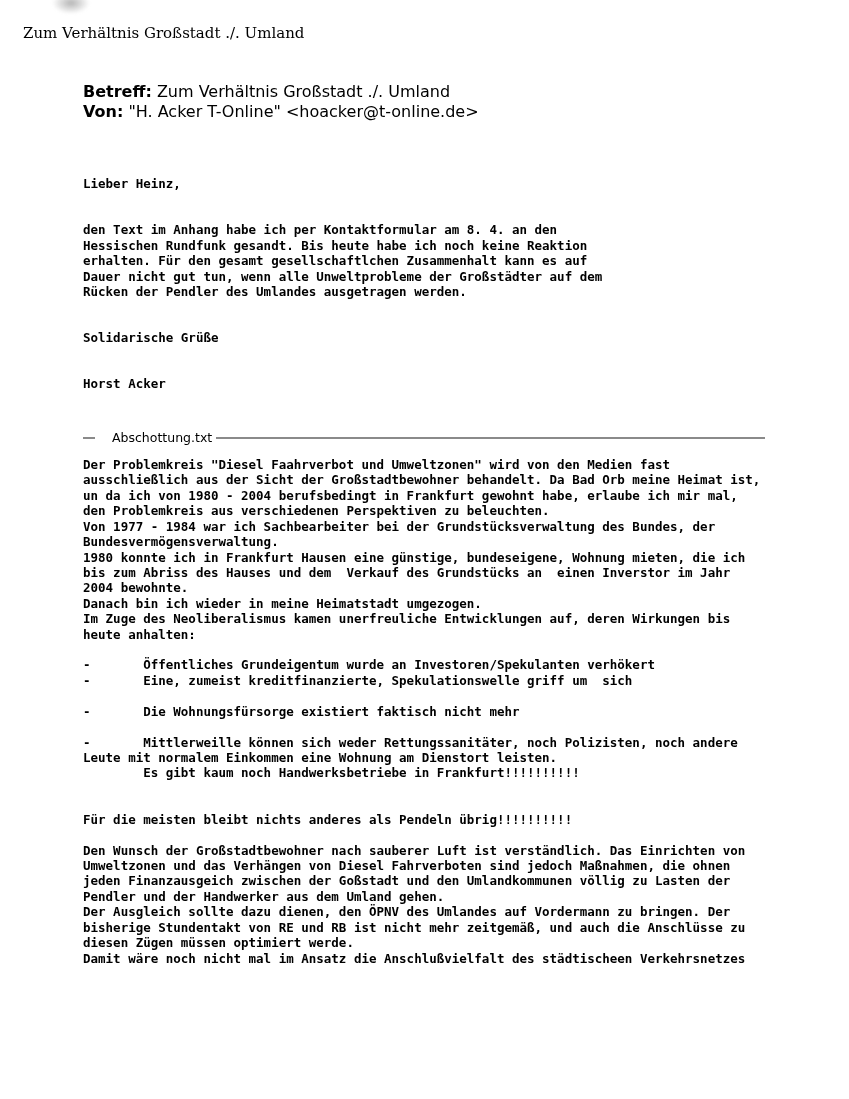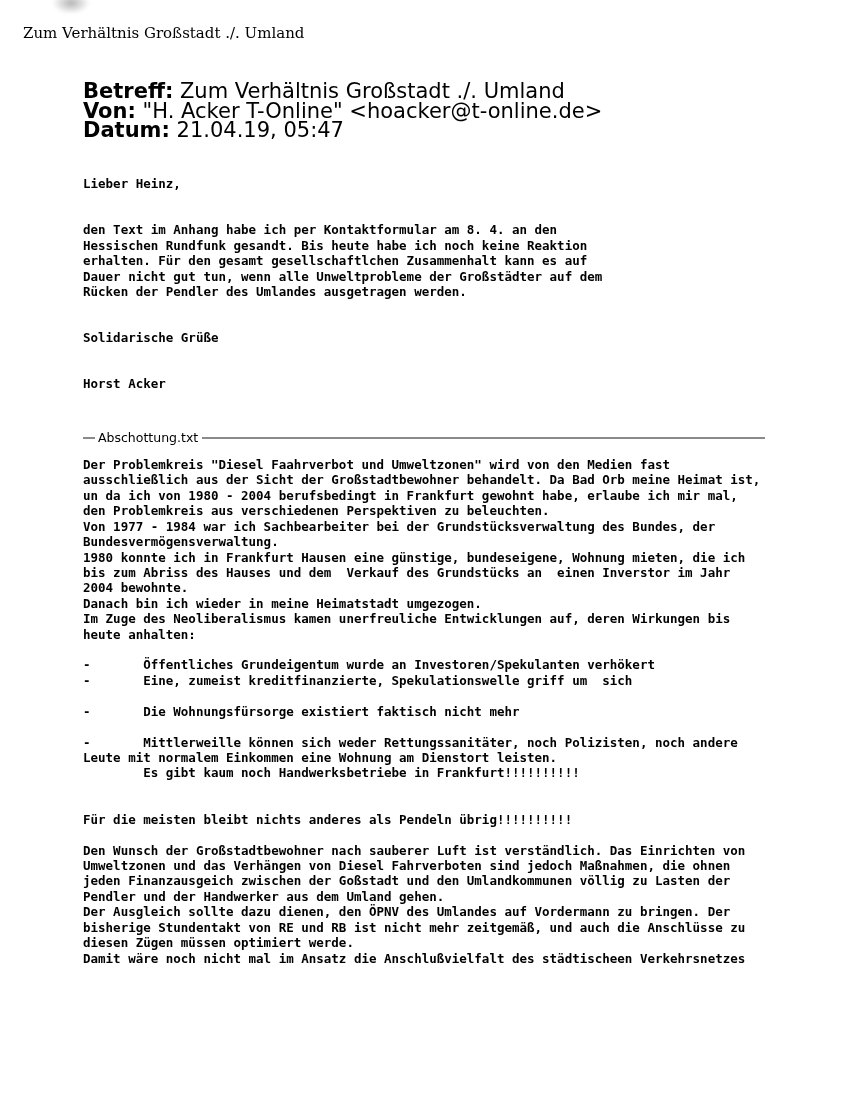--- a/index.html
+++ b/index.html
@@ -7,35 +7,35 @@
 
   .smudge{position:absolute;left:52px;top:-8px;width:38px;height:22px;
     background:radial-gradient(ellipse at center, rgba(120,120,120,.55) 0%, rgba(120,120,120,0) 70%);
     filter:blur(1.5px);}
 
   .doc-title{position:absolute;left:23px;top:24px;
     font-family:"DejaVu Serif","Liberation Serif",serif;font-size:15px;}
 
   .mail-header{position:absolute;left:83px;top:82px;
     font-family:"DejaVu Sans","Liberation Sans",sans-serif;
-    font-size:21px;line-height:19.7px;}
+    font-size:16px;line-height:19.7px;}
   .mail-header .label{font-weight:bold;}
 
   .mono{font-family:"DejaVu Sans Mono","Liberation Mono",monospace;
     font-size:12.5px;line-height:15.42px;white-space:pre;font-weight:bold;}
 
   .body-text{position:absolute;left:83px;top:176px;}
 
   .attachment-divider{position:absolute;left:83px;top:429px;width:682px;height:17px;
     display:flex;align-items:center;
     font-family:"DejaVu Sans","Liberation Sans",sans-serif;font-size:12.5px;}
   .rule{height:2px;background:#8a8a8a;}
   .rule-left{width:12px;}
   .rule-right{flex:1;}
-  .filename{padding:0 4px 0 3px;white-space:nowrap;}
+  .filename{padding:0 4px 0 3px;white-space:nowrap;margin-left:14px;}
 
   .attachment-text{position:absolute;left:83px;top:457px;}
 
   .footer-left{position:absolute;left:23px;top:1028px;
     font-family:Liberation Mono, monospace;font-size:20px;}
   .footer-right{position:absolute;right:34px;top:1028px;
     font-family:Liberation Sans, sans-serif;font-size:15px;}
 </style>
 </head>
 <body>
@@ -47,24 +47,20 @@
   <div class="doc-title">Zum Verhältnis Großstadt ./. Umland</div>
 
   <div class="mail-header">
     <div>
       <span class="label">Betreff:</span>
       <span>Zum Verhältnis Großstadt ./. Umland</span>
     </div>
     <div>
       <span class="label">Von:</span>
       <span>"H. Acker T-Online" &lt;hoacker@t-online.de&gt;</span>
-    </div>
-    <div>
-      <span class="label">Datum:</span>
-      <span>21.04.19, 05:47</span>
     </div>
   </div>
 
   <div class="body-text mono">Lieber Heinz,
 
 
 den Text im Anhang habe ich per Kontaktformular am 8. 4. an den
 Hessischen Rundfunk gesandt. Bis heute habe ich noch keine Reaktion
 erhalten. Für den gesamt gesellschaftlchen Zusammenhalt kann es auf
 Dauer nicht gut tun, wenn alle Unweltprobleme der Großstädter auf dem

